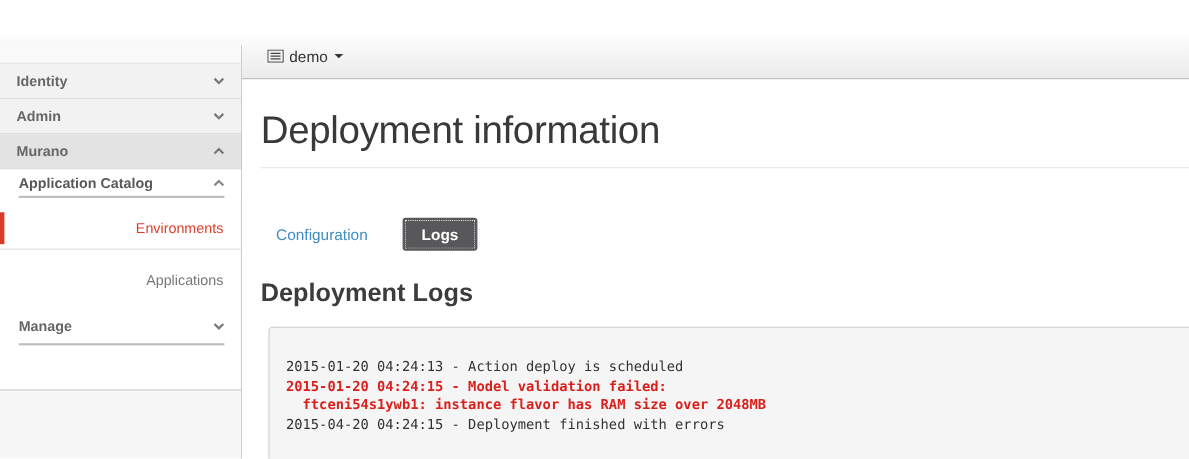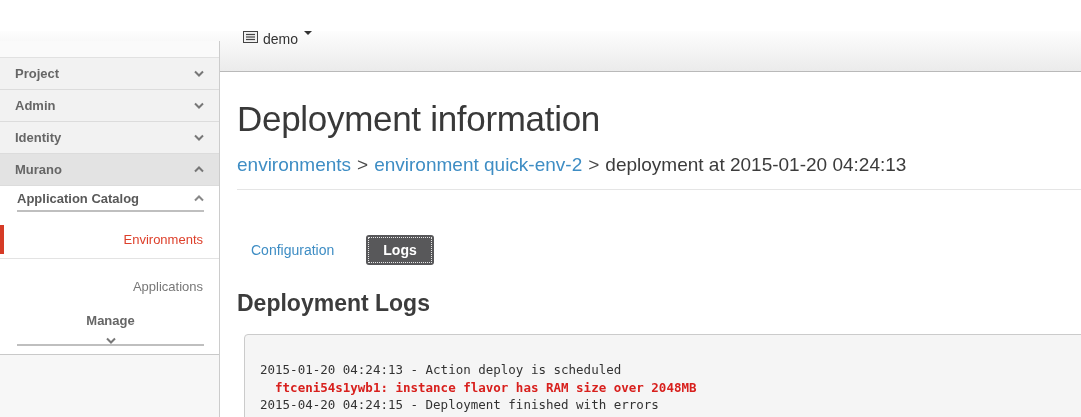--- a/index.html
+++ b/index.html
@@ -30,21 +30,21 @@
     width: 19px; height: 19px; margin-right: 6px;
     position: relative; display: inline-block;
   }
   .brand-text { font-size: 20px; font-weight: bold; letter-spacing: -0.5px; }
   .brand-open { color: #4d4d4d; }
   .brand-stack { color: #dd3327; }
 
   .tenant-switch {
     position: absolute; left: 243px; top: 0;
     height: 40px;
-    display: flex; align-items: flex-start;
+    display: flex; align-items: center;
     cursor: pointer;
     color: #333;
     font-size: 14px;
   }
   .tenant-icon { margin-right: 5px; display: inline-flex; }
   .caret-down {
     display: inline-block;
     margin-left: 6px;
     width: 0; height: 0;
     border-left: 4px solid transparent;
@@ -100,21 +100,20 @@
     border-left: 4px solid #d63b26;
   }
   .leaf-divider { border-bottom: 1px solid #e3e3e3; margin-top: 4px; }
   .nav-manage {
     margin-top: 12px;
     height: 31px;
     display: flex; align-items: center; justify-content: space-between;
     padding: 0 15px 0 17px;
     font-size: 13px; font-weight: bold; color: #666666;
     cursor: pointer;
-    flex-direction: column;
   }
   .side-bottom {
     border-top: 1px solid #c9c9c9;
     background: #f7f7f7;
     position: absolute;
     left: 0; right: 0; bottom: 0; top: 313px;
   }
   .chev { display: inline-flex; }
 
   
@@ -215,47 +214,39 @@
       </svg>
     </span>
     <span>demo</span>
     <span class="caret-down"></span>
   </div>
 </div>
 
 <div class="sidebar">
   <div class="side-spacer"></div>
 
+
   <div class="nav-group">
-    <span>Project</span>
+    <span>Identity</span>
     <span class="chev">
       <svg width="10" height="7" viewBox="0 0 10 7">
           <polyline points="1,1.5 5,5.5 9,1.5" fill="none" stroke="#777" stroke-width="2"></polyline>
         </svg>
     </span>
   </div>
 
   <div class="nav-group">
     <span>Admin</span>
     <span class="chev">
       <svg width="10" height="7" viewBox="0 0 10 7">
           <polyline points="1,1.5 5,5.5 9,1.5" fill="none" stroke="#777" stroke-width="2"></polyline>
         </svg>
     </span>
   </div>
 
-  <div class="nav-group">
-    <span>Identity</span>
-    <span class="chev">
-      <svg width="10" height="7" viewBox="0 0 10 7">
-          <polyline points="1,1.5 5,5.5 9,1.5" fill="none" stroke="#777" stroke-width="2"></polyline>
-        </svg>
-    </span>
-  </div>
-
   <div class="nav-group open">
     <span>Murano</span>
     <span class="chev">
       <svg width="10" height="7" viewBox="0 0 10 7">
           <polyline points="1,5.5 5,1.5 9,5.5" fill="none" stroke="#777" stroke-width="2"></polyline>
         </svg>
     </span>
   </div>
 
   <div class="nav-subgroup">
@@ -286,31 +277,29 @@
     </span>
   </div>
   <div class="sub-hr"></div>
 
   <div class="side-bottom"></div>
 </div>
 
 <div class="content">
   <h1 class="page-title">Deployment information</h1>
 
-  <div class="breadcrumb">
-    <a>environments</a><span class="crumb-sep">&gt;</span><a>environment quick-env-2</a><span class="crumb-sep">&gt;</span><span>deployment at 2015-01-20 04:24:13</span>
-  </div>
 
   <div class="head-rule"></div>
 
   <div class="tabs">
     <a class="tab-link">Configuration</a>
     <span class="tab-active">Logs</span>
   </div>
 
   <h2 class="section-title">Deployment Logs</h2>
 
   <div class="log-box">
     <div class="log-line">2015-01-20 04:24:13 - Action deploy is scheduled</div>
+    <div class="log-line error">2015-01-20 04:24:15 - Model validation failed:</div>
     <div class="log-line error">  ftceni54s1ywb1: instance flavor has RAM size over 2048MB</div>
     <div class="log-line">2015-04-20 04:24:15 - Deployment finished with errors</div>
   </div>
 </div>
 
 </body></html>

